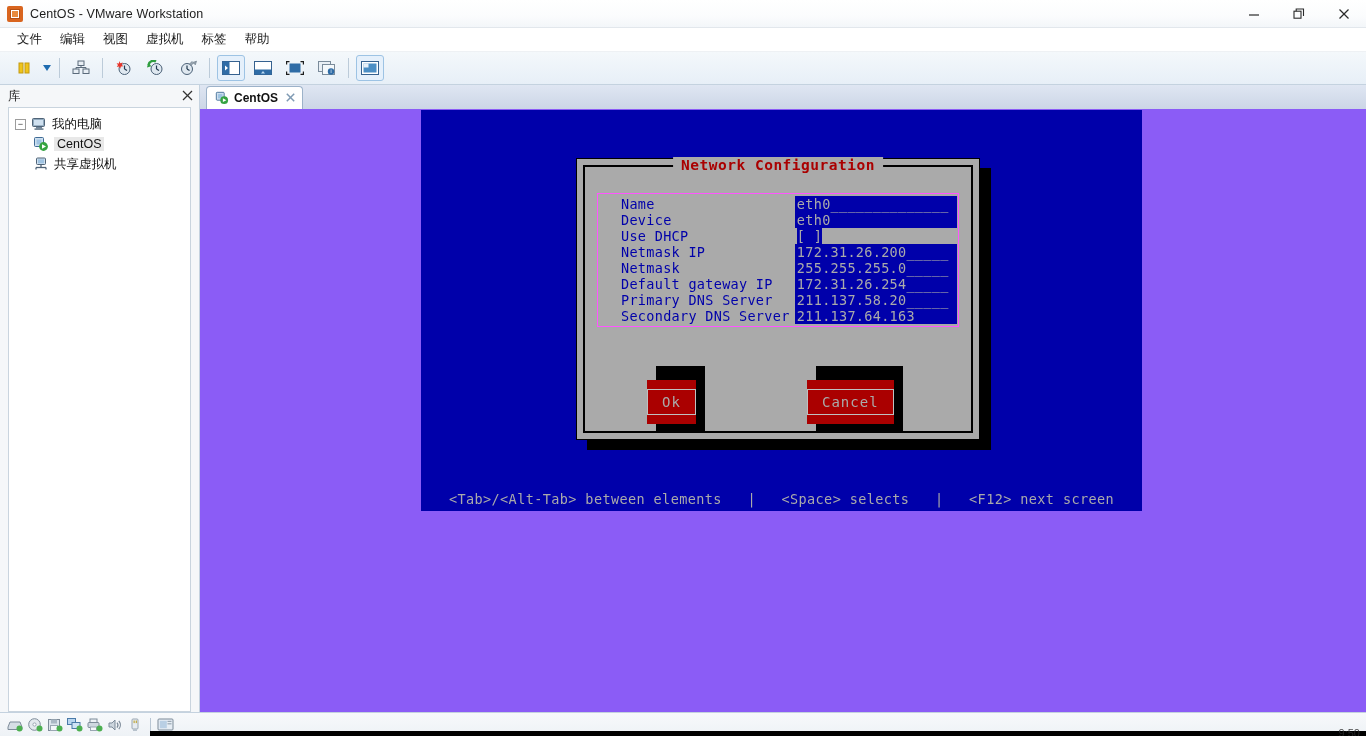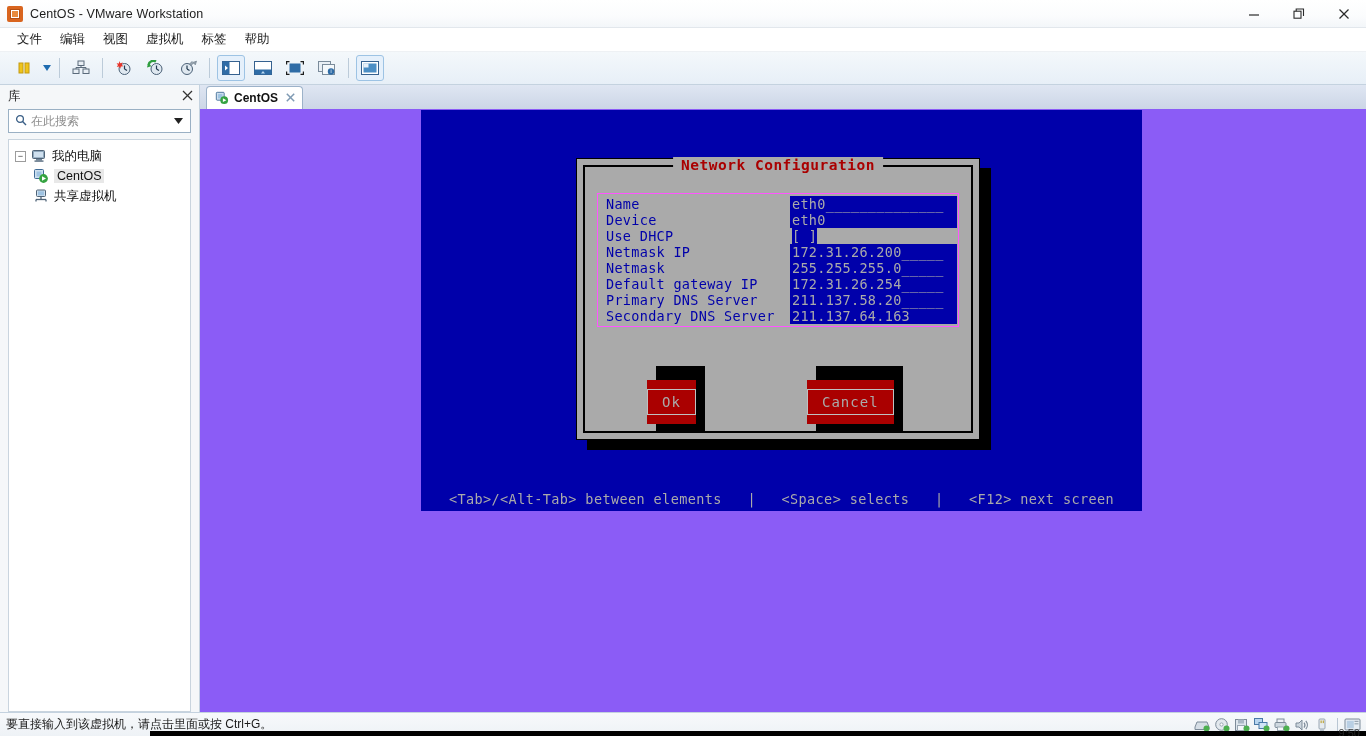--- a/index.html
+++ b/index.html
@@ -150,21 +150,21 @@
     position:absolute; left:6px; top:6px; right:6px; bottom:6px;
     border:2px solid #000;
   }
   .dlg-title {
     position:absolute; top:-10px; left:50%; transform:translateX(-50%);
     background:#aaaaaa; color:#aa0000; font-size:14.5px; font-weight:bold;
     padding:0 8px; white-space:nowrap; letter-spacing:.5px;
   }
   .fields {
     position:absolute; left:12px; top:26px; right:12px;
-    border:1px solid #ff55ff; padding: 2px 1px 2px 2px;
+    border:1px solid #ff55ff; padding: 2px 1px 2px 17px;
     display:flex;
   }
   .flabels { width: 190px; padding-left: 6px; }
   .fvalues { flex:1; }
   .frow {
     height:16px; line-height:16px; font-size:13.5px;
     color:#0000aa; white-space:pre; letter-spacing:.3px;
   }
   .vrow {
     height:16px; line-height:16px; font-size:13.5px;
@@ -346,34 +346,20 @@
 
   <div class="sidebar">
     <div class="sb-header">
       <div class="sb-title">库</div>
       <div class="sb-close">
         <svg width="11" height="11" viewBox="0 0 11 11">
           <line x1="1" y1="1" x2="10" y2="10" stroke="#333" stroke-width="1.3"></line>
           <line x1="10" y1="1" x2="1" y2="10" stroke="#333" stroke-width="1.3"></line>
         </svg>
       </div>
-    </div>
-    <div class="sb-search">
-      <span class="mag">
-        <svg width="12" height="12" viewBox="0 0 12 12">
-          <circle cx="5" cy="5" r="3.4" fill="none" stroke="#3a5f86" stroke-width="1.3"></circle>
-          <line x1="7.6" y1="7.6" x2="11" y2="11" stroke="#3a5f86" stroke-width="1.4"></line>
-        </svg>
-      </span>
-      <span class="ph">在此搜索</span>
-      <span class="dd">
-        <svg width="9" height="6" viewBox="0 0 9 6">
-          <polygon points="0,0 9,0 4.5,6" fill="#222"></polygon>
-        </svg>
-      </span>
     </div>
     <div class="sb-tree">
       <div class="tree-row">
         <span class="tree-toggle">−</span>
         <span class="tree-ico">
           <svg width="16" height="16" viewBox="0 0 16 16">
             <rect x="1.5" y="2.5" width="12" height="8" rx="1" fill="#8fa8bd" stroke="#4f6377"></rect>
             <rect x="3" y="4" width="9" height="5.2" fill="#cfe0ef"></rect>
             <rect x="5" y="11" width="6" height="1.6" fill="#6f8499"></rect>
             <rect x="3.5" y="12.4" width="9" height="1.4" fill="#5b6f82"></rect>
@@ -478,21 +464,20 @@
           </div>
         </div>
 
         <div class="help-line">&lt;Tab&gt;/&lt;Alt-Tab&gt; between elements   |   &lt;Space&gt; selects   |   &lt;F12&gt; next screen</div>
       </div>
     </div>
   </div>
 </div>
 
 <div class="statusbar">
-  <div class="status-text">要直接输入到该虚拟机，请点击里面或按 Ctrl+G。</div>
   <div class="status-icons">
     <span class="st-ico">
       <svg width="16" height="14" viewBox="0 0 16 14">
         <path d="M1,9 L3,4 L13,4 L15,9 L15,11.5 L1,11.5 Z" fill="#d6dee6" stroke="#7d8b99"></path>
         <circle cx="12.5" cy="10.5" r="3" fill="#4caf50"></circle>
       </svg>
     </span>
     <span class="st-ico">
       <svg width="16" height="14" viewBox="0 0 16 14">
         <circle cx="7.5" cy="6.5" r="5.8" fill="#e3e9ee" stroke="#7d8b99"></circle>

